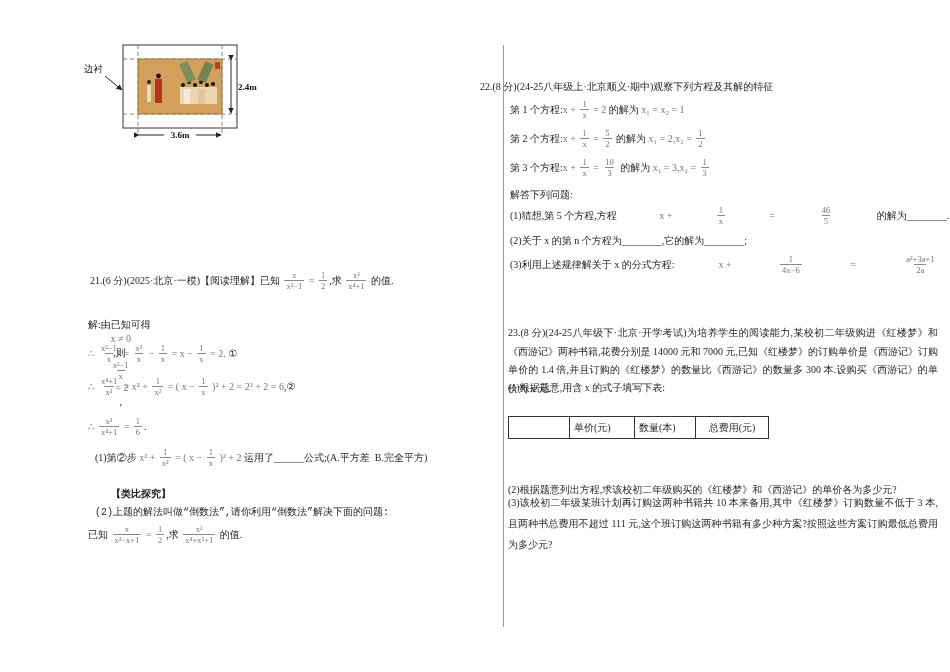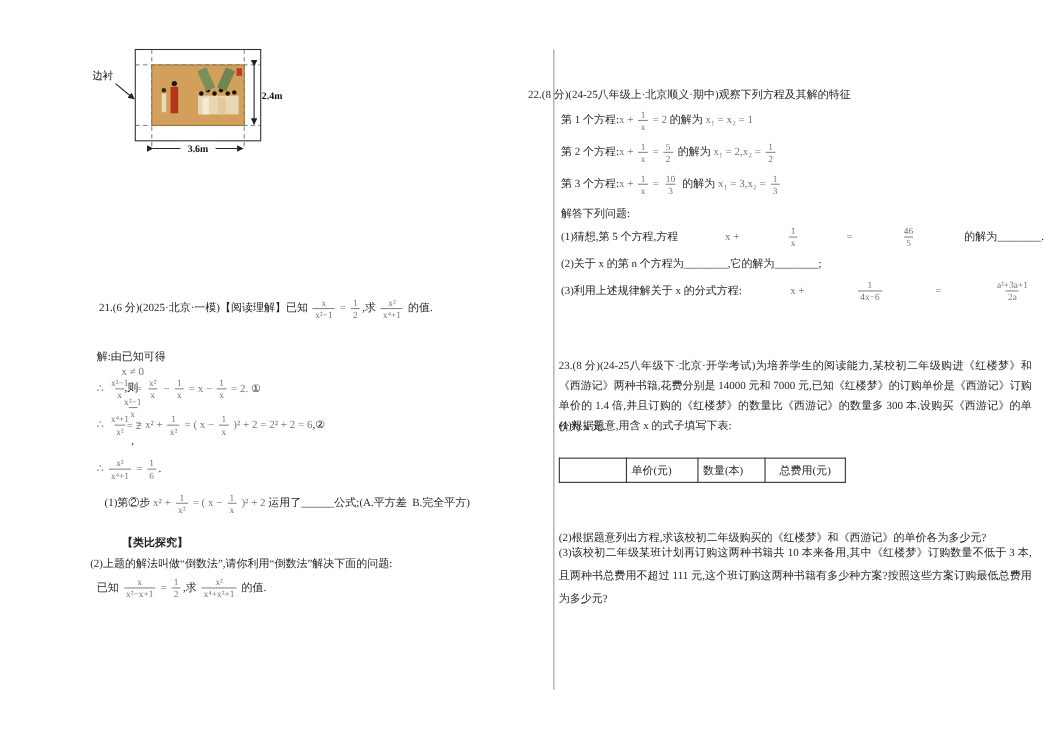--- a/index.html
+++ b/index.html
@@ -79,21 +79,21 @@
     <line x1="25" y1="41" x2="42" y2="55" stroke="#222" stroke-width="1" marker-end="url(#ah)"></line>
   </svg>
 
   <div class="line" style="left:90px;top:270px;"><span class="mt">21.(6 分)(2025·北京·一模)【阅读理解】已知 </span><span class="frac"><span class="num">x</span><span class="den">x²−1</span></span><span class="mt gray"> = </span><span class="frac"><span class="num">1</span><span class="den">2</span></span><span class="mt">,求 </span><span class="frac"><span class="num">x²</span><span class="den">x⁴+1</span></span><span class="mt"> 的值.</span></div>
   <div class="line" style="left:88px;top:318px;flex-direction:column;"><span class="mt">解:由已知可得 </span><span class="mt gray">x ≠ 0</span><span class="mt">,则 </span><span class="frac"><span class="num">x²−1</span><span class="den">x</span></span><span class="mt gray"> = 2</span><span class="mt">,</span></div>
   <div class="line" style="left:88px;top:343px;"><span class="mt gray">∴ </span><span class="frac"><span class="num">x²−1</span><span class="den">x</span></span><span class="mt gray"> = </span><span class="frac"><span class="num">x²</span><span class="den">x</span></span><span class="mt gray"> − </span><span class="frac"><span class="num">1</span><span class="den">x</span></span><span class="mt gray"> = x − </span><span class="frac"><span class="num">1</span><span class="den">x</span></span><span class="mt gray"> = 2.</span><span class="mt"> ①</span></div>
   <div class="line" style="left:88px;top:376px;"><span class="mt gray">∴ </span><span class="frac"><span class="num">x⁴+1</span><span class="den">x²</span></span><span class="mt gray"> = x² + </span><span class="frac"><span class="num">1</span><span class="den">x²</span></span><span class="mt gray"> = ( x − </span><span class="frac"><span class="num">1</span><span class="den">x</span></span><span class="mt gray"> )² + 2 = 2² + 2 = 6</span><span class="mt">,②</span></div>
   <div class="line" style="left:88px;top:416px;"><span class="mt gray">∴ </span><span class="frac"><span class="num">x²</span><span class="den">x⁴+1</span></span><span class="mt gray"> = </span><span class="frac"><span class="num">1</span><span class="den">6</span></span><span class="mt">.</span></div>
   <div class="line" style="left:95px;top:447px;"><span class="mt">(1)第②步 </span><span class="mt gray">x² + </span><span class="frac"><span class="num">1</span><span class="den">x²</span></span><span class="mt gray"> = ( x − </span><span class="frac"><span class="num">1</span><span class="den">x</span></span><span class="mt gray"> )² + 2</span><span class="mt"> 运用了______公式;(A.平方差  B.完全平方)</span></div>
   <div class="line" style="left:88px;top:487px;font-weight:bold;margin-left:23px;">【类比探究】</div>
-  <div class="line" style="left:82px;top:506px;">(2)上题的解法叫做“倒数法”,请你利用“倒数法”解决下面的问题:</div>
+  <div class="line" style="left:95px;top:506px;font-family:Liberation Mono, monospace;">(2)上题的解法叫做“倒数法”,请你利用“倒数法”解决下面的问题:</div>
   <div class="line" style="left:88px;top:524px;"><span class="mt">已知 </span><span class="frac"><span class="num">x</span><span class="den">x²−x+1</span></span><span class="mt gray"> = </span><span class="frac"><span class="num">1</span><span class="den">2</span></span><span class="mt">,求 </span><span class="frac"><span class="num">x²</span><span class="den">x⁴+x²+1</span></span><span class="mt"> 的值.</span></div>
 
   <div class="vdivider" style="left:503px;top:45px;height:582px;"></div>
 
   <div class="line" style="left:480px;top:80px;">22.(8 分)(24-25八年级上·北京顺义·期中)观察下列方程及其解的特征</div>
   <div class="line" style="left:510px;top:99px;"><span class="mt">第 1 个方程:</span><span class="mt gray">x + </span><span class="frac"><span class="num">1</span><span class="den">x</span></span><span class="mt gray"> = 2</span><span class="mt"> 的解为 </span><span class="mt gray">x₁ = x₂ = 1</span></div>
   <div class="line" style="left:510px;top:128px;"><span class="mt">第 2 个方程:</span><span class="mt gray">x + </span><span class="frac"><span class="num">1</span><span class="den">x</span></span><span class="mt gray"> = </span><span class="frac"><span class="num">5</span><span class="den">2</span></span><span class="mt"> 的解为 </span><span class="mt gray">x₁ = 2,x₂ = </span><span class="frac"><span class="num">1</span><span class="den">2</span></span></div>
   <div class="line" style="left:510px;top:157px;"><span class="mt">第 3 个方程:</span><span class="mt gray">x + </span><span class="frac"><span class="num">1</span><span class="den">x</span></span><span class="mt gray"> = </span><span class="frac"><span class="num">10</span><span class="den">3</span></span><span class="mt"> 的解为 </span><span class="mt gray">x₁ = 3,x₂ = </span><span class="frac"><span class="num">1</span><span class="den">3</span></span></div>
   <div class="line" style="left:510px;top:188px;">解答下列问题:</div>
   <div class="line" style="left:510px;top:205px;gap:40px;"><span class="mt">(1)猜想,第 5 个方程,方程 </span><span class="mt gray">x + </span><span class="frac"><span class="num">1</span><span class="den">x</span></span><span class="mt gray"> = </span><span class="frac"><span class="num">46</span><span class="den">5</span></span><span class="mt"> 的解为________.</span></div>

